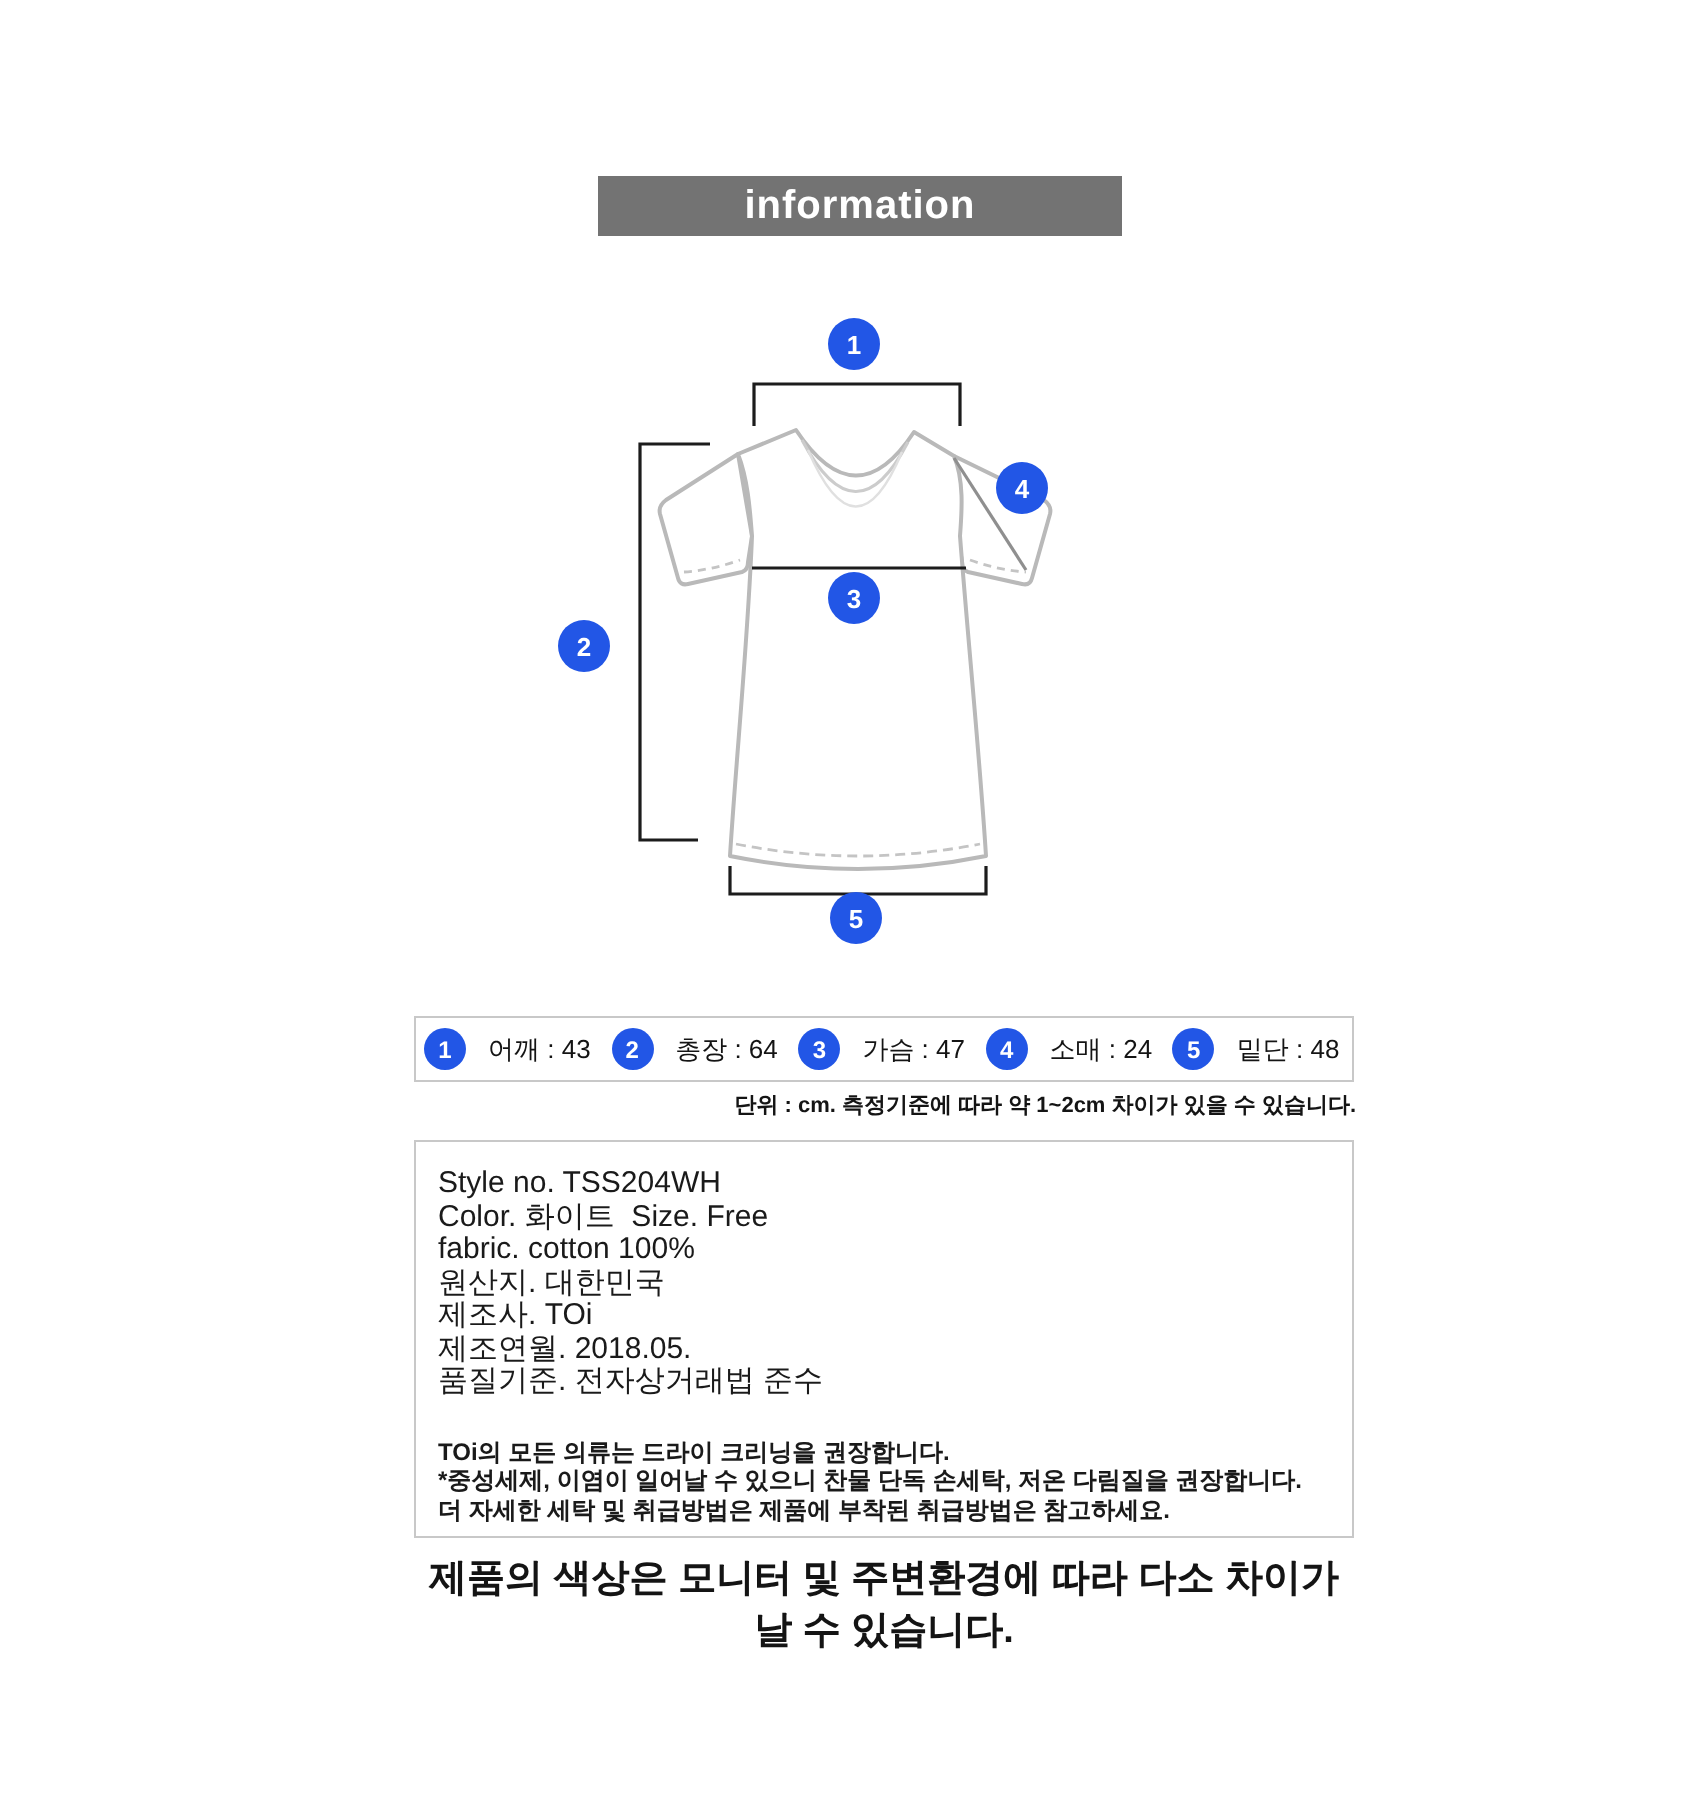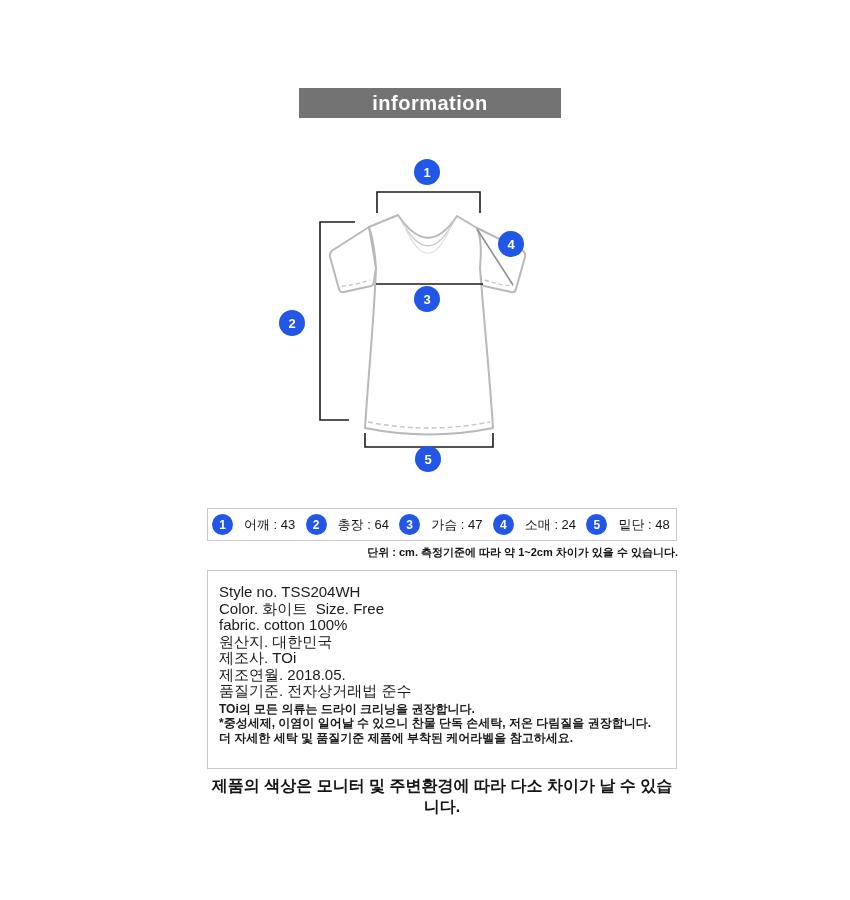--- a/index.html
+++ b/index.html
@@ -62,26 +62,26 @@
     text-align: right; font-size: 11px; font-weight: bold; color: #141414;
   }
 
   
   .info-box {
     left: 207px; top: 570px; width: 470px; height: 199px;
     border: 1px solid #c8c8c8;
     padding: 13px 22px 0 11px;
   }
   .iline { font-size: 15px; line-height: 16.5px; color: #1a1a1a; white-space: pre-wrap; }
-  .care { margin-top: 2px; }
+  .care { margin-top: 19px; }
   .sline { font-size: 12px; font-weight: bold; line-height: 14.5px; color: #1a1a1a; white-space: pre-wrap; }
 
   .footer-note {
     left: 207px; top: 776px; width: 470px;
-    text-align: center; font-size: 16px; font-weight: bold; color: #141414;
+    text-align: center; font-size: 19px; font-weight: bold; color: #141414;
   }
 </style>
 </head>
 <body>
 
 <div class="abs banner">
   <span class="banner-title">information</span>
 </div>
 
 <div class="abs diagram">
@@ -153,17 +153,17 @@
   <div class="iline">Style no. TSS204WH</div>
   <div class="iline">Color. 화이트  Size. Free</div>
   <div class="iline">fabric. cotton 100%</div>
   <div class="iline">원산지. 대한민국</div>
   <div class="iline">제조사. TOi</div>
   <div class="iline">제조연월. 2018.05.</div>
   <div class="iline">품질기준. 전자상거래법 준수</div>
   <div class="care">
     <div class="sline">TOi의 모든 의류는 드라이 크리닝을 권장합니다.</div>
     <div class="sline">*중성세제, 이염이 일어날 수 있으니 찬물 단독 손세탁, 저온 다림질을 권장합니다.</div>
-    <div class="sline">더 자세한 세탁 및 품질기준 제품에 부착된 케어라벨을 참고하세요.</div>
+    <div class="sline">더 자세한 세탁 및 취급방법은 제품에 부착된 취급방법은 참고하세요.</div>
   </div>
 </div>
 
 <div class="abs footer-note">제품의 색상은 모니터 및 주변환경에 따라 다소 차이가 날 수 있습니다.</div>
 
 </body></html>

